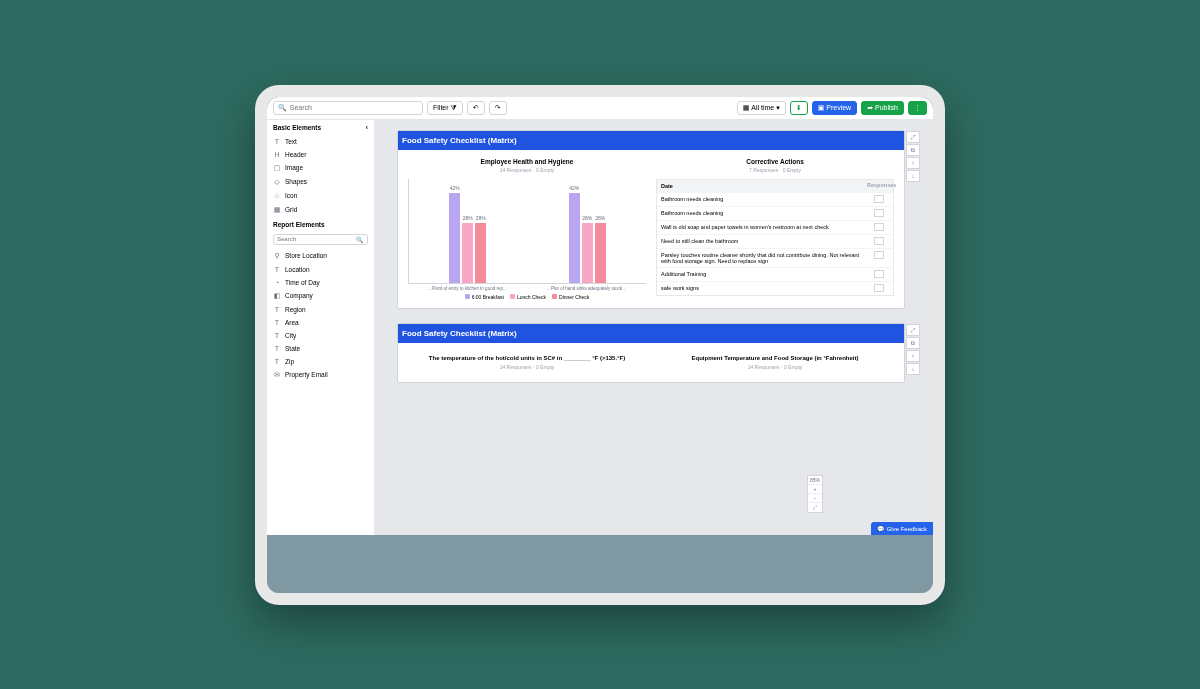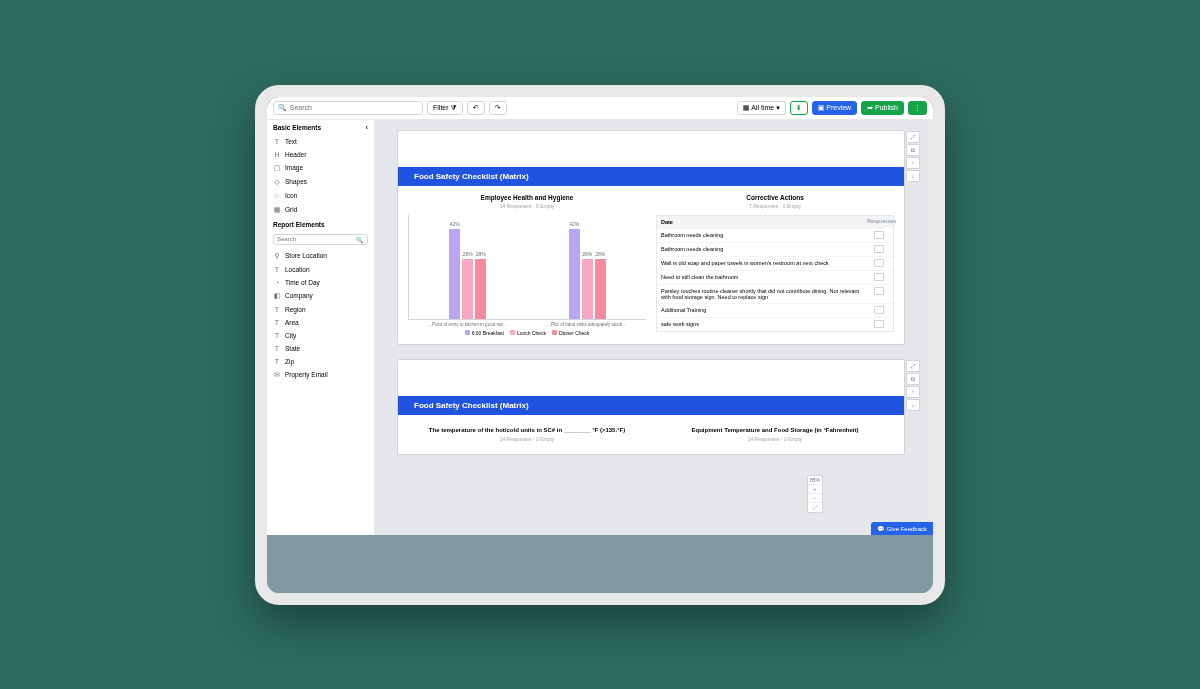--- a/index.html
+++ b/index.html
@@ -19,21 +19,21 @@
 .body { flex: 1; display: flex; overflow: hidden; }
 .sidebar { width: 108px; background: #fff; border-right: 1px solid #e5e7eb; font-size: 6.5px; overflow-y: auto; }
 .side-section-title { padding: 4px 6px; font-weight: 700; display: flex; justify-content: space-between; align-items: center; }
 .side-search { margin: 2px 6px 4px; border: 1px solid #d1d5db; border-radius: 3px; padding: 1px 3px; display: flex; align-items: center; }
 .side-search input { border: none; outline: none; width: 100%; font-size: 6px; }
 .side-item { padding: 3px 6px; display: flex; align-items: center; gap: 4px; cursor: pointer; }
 .side-icon { width: 8px; text-align: center; color: #6b7280; font-size: 7px; }
 
 .canvas { flex: 1; background: #e5e7eb; overflow-y: auto; padding: 10px 28px 0 22px; position: relative; }
 .card { background: #fff; border: 1px solid #d1d5db; border-radius: 2px; margin-bottom: 14px; position: relative; }
-.card-header { background: #2054e0; color: #fff; font-weight: 700; font-size: 8px; padding: 5px 16px; margin-top: 36px; }
+.card-header { background: #2054e0; color: #fff; font-weight: 700; font-size: 8px; padding: 5px 4px; }
 .card-body { padding: 8px 10px; display: flex; gap: 10px; }
 .chart-col, .table-col { flex: 1; }
 .col-title { text-align: center; font-weight: 700; font-size: 6.5px; margin-bottom: 2px; }
 .col-sub { text-align: center; font-size: 5px; color: #9ca3af; margin-bottom: 6px; }
 
 .chart-area { height: 105px; border-left: 1px solid #d1d5db; border-bottom: 1px solid #d1d5db; display: flex; align-items: flex-end; padding: 0 2px; gap: 6px; position: relative; }
 .group { flex: 1; display: flex; align-items: flex-end; justify-content: center; gap: 2px; height: 100%; }
 .bar { width: 11px; position: relative; }
 .bar span.label { position: absolute; top: -8px; left: 50%; transform: translateX(-50%); font-size: 5px; color: #6b7280; }
 .x-labels { display: flex; font-size: 4.5px; color: #6b7280; margin-top: 2px; }

